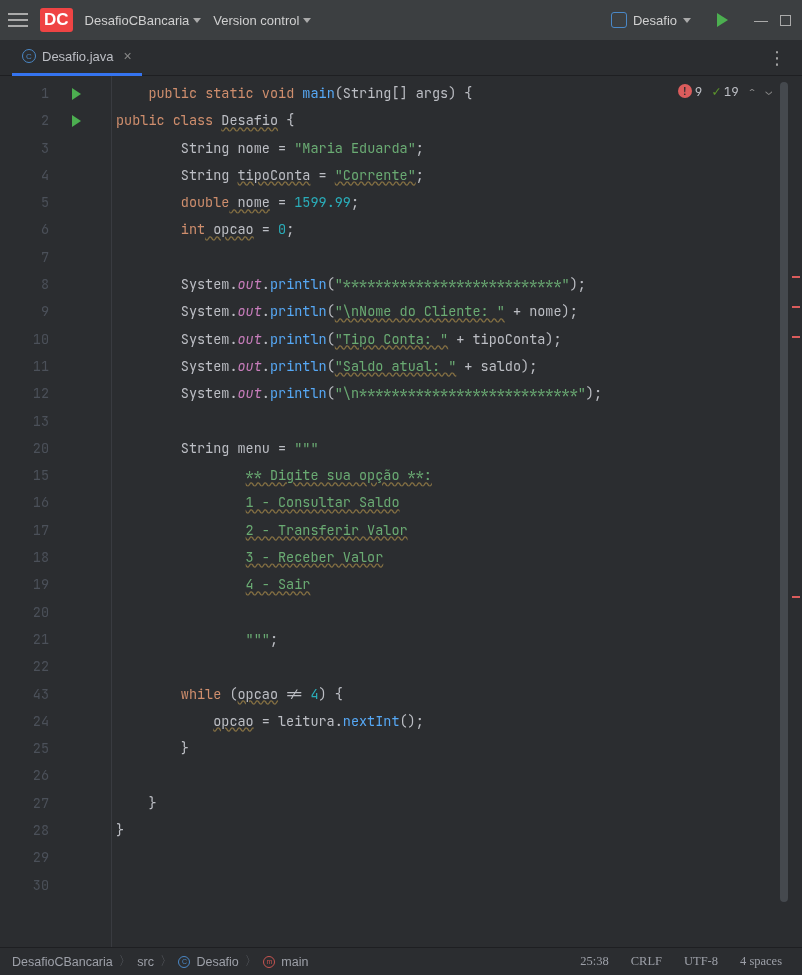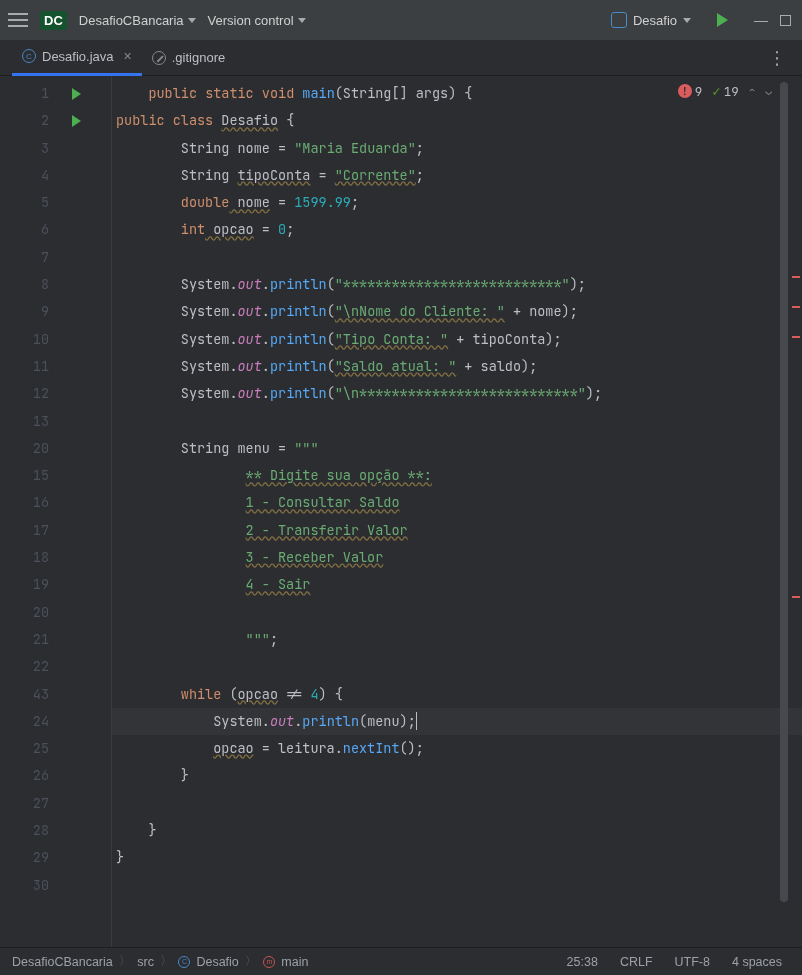--- a/index.html
+++ b/index.html
@@ -23,23 +23,23 @@
     .hamburger {
       width: 20px;
       height: 14px;
       display: flex;
       flex-direction: column;
       justify-content: space-between;
       cursor: pointer;
     }
     .hamburger div { height: 2px; background: #aaa; }
     .project-badge {
-      background: #14532d;
+      background: #ef4444;
       color: #fff;
-      font-size: 13px;
+      font-size: 17px;
       font-weight: bold;
       padding: 2px 4px;
       border-radius: 3px;
     }
     .titlebar-item {
       color: #d0d0d0;
       font-size: 13px;
       display: flex;
       align-items: center;
       gap: 4px;
@@ -304,21 +304,21 @@
       border: 1.4px solid #c75450;
       border-radius: 50%;
       display: inline-flex;
       align-items: center;
       justify-content: center;
       font-size: 7px;
       color: #c75450;
       vertical-align: middle;
     }
     .status-spacer { flex: 1; }
-    .status-item { padding: 0 8px; cursor: pointer; }
+    .status-item { padding: 0 8px; cursor: pointer; font-family: Liberation Serif, serif; }
   </style>
 </head>
 <body>
 
 <div class="titlebar">
   <div class="hamburger">
       <div></div>
       <div></div>
       <div></div>
     </div>
@@ -342,24 +342,20 @@
   <div class="win-btn">
       <div class="win-square"></div>
     </div>
 </div>
 
 <div class="tabbar">
   <div class="tab active">
     <span class="tab-icon-c">C</span>
     <span>Desafio.java</span>
     <span class="close-x">×</span>
-  </div>
-  <div class="tab">
-    <span class="circle-gray"></span>
-    <span>.gitignore</span>
   </div>
   <div class="tab-spacer"></div>
   <div class="more-dots">⋮</div>
 </div>
 
 <div class="editor-wrap">
   <div class="gutter">
     <div class="gutter-line">1</div>
     <div class="gutter-line">2</div>
     <div class="gutter-line">3</div>
@@ -430,21 +426,20 @@
     <div class="code-line">        <span>String menu = </span><span class="str">"""</span></div>
     <div class="code-line">                <span class="str underline-warn">** Digite sua opção **:</span></div>
     <div class="code-line">                <span class="str underline-warn">1 - Consultar Saldo</span></div>
     <div class="code-line">                <span class="str underline-warn">2 - Transferir Valor</span></div>
     <div class="code-line">                <span class="str underline-warn">3 - Receber Valor</span></div>
     <div class="code-line">                <span class="str underline-warn">4 - Sair</span></div>
     <div class="code-line"></div>
     <div class="code-line">                <span class="str">"""</span><span>;</span></div>
     <div class="code-line"></div>
     <div class="code-line">        <span class="kw">while</span><span> (</span><span class="underline-warn">opcao</span><span> != </span><span class="num">4</span><span>) {</span></div>
-    <div class="code-line hl">            <span>System.</span><span class="field">out</span><span>.</span><span class="call">println</span><span>(menu);</span><span class="cursor"></span></div>
     <div class="code-line">            <span class="underline-warn">opcao</span><span> = leitura.</span><span class="call">nextInt</span><span>();</span></div>
     <div class="code-line">        <span>}</span></div>
     <div class="code-line"></div>
     <div class="code-line">    <span>}</span></div>
     <div class="code-line"><span>}</span></div>
 
     <div class="scrollbar-v"></div>
     <div class="err-strip">
       <div class="err-mark" style="top:200px"></div>
       <div class="err-mark" style="top:230px"></div>

